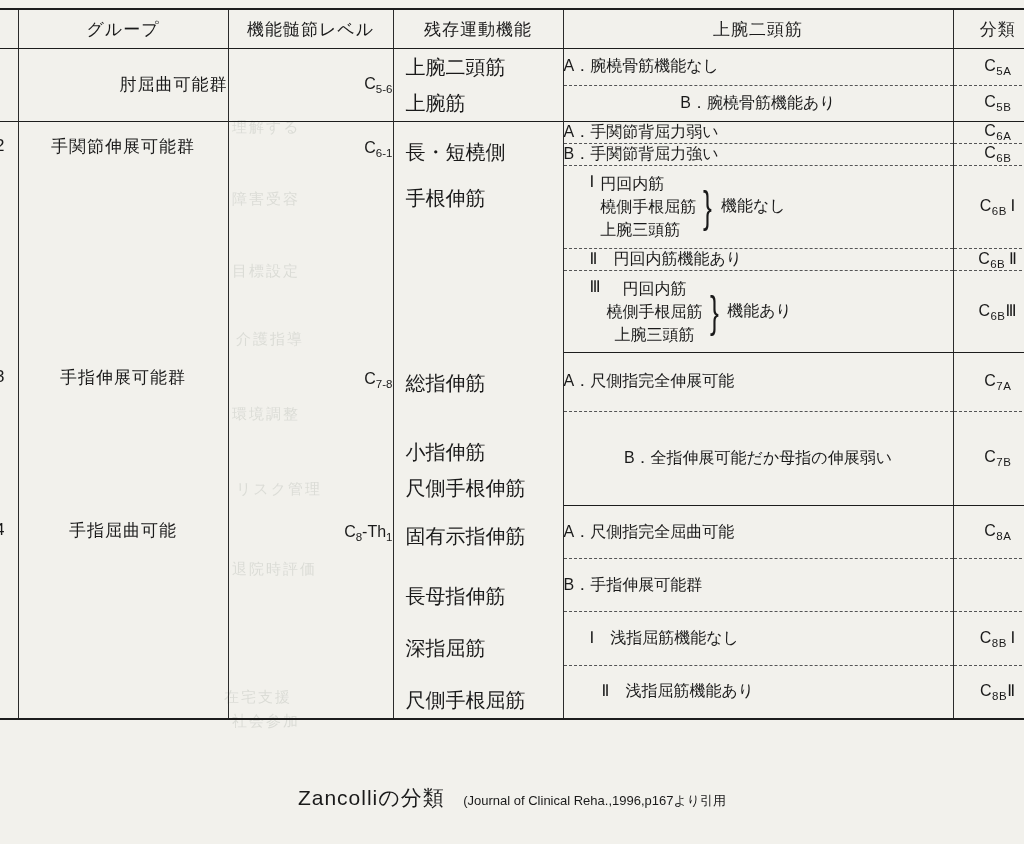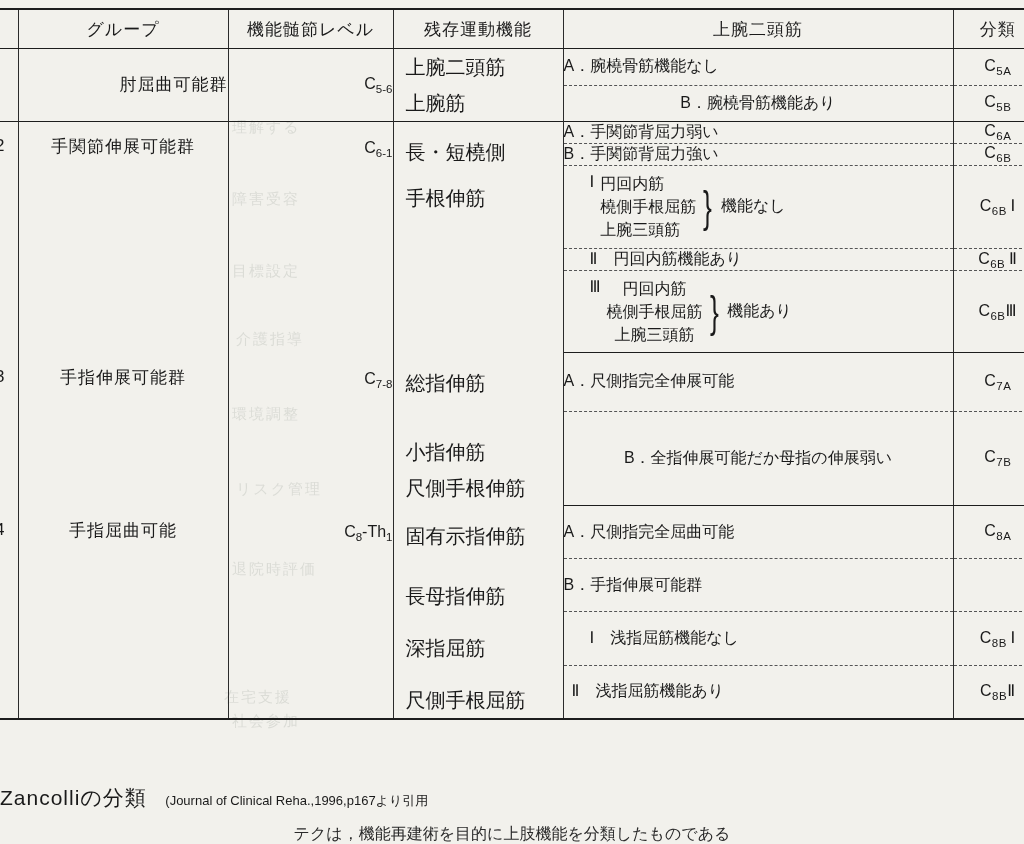--- a/index.html
+++ b/index.html
@@ -106,21 +106,21 @@
   }
   .braced .tail { font-size: 16px; }
 
   .cls { text-align: center; font-size: 16px; letter-spacing: 0.5px; }
 
   .caption {
     position: absolute;
     left: 0;
     top: 784px;
     width: 1024px;
-    text-align: left;
+    text-align: center;
   }
   .caption .title {
     font-size: 21px;
     letter-spacing: 1px;
   }
   .caption .src {
     font-size: 13px;
     margin-left: 14px;
   }
   .footnote {
@@ -268,26 +268,25 @@
     </tr>
     <tr>
       <td class="sub-simple dash-bottom" style="height:36px;">B．手指伸展可能群</td>
       <td class="cls dash-bottom" style="border-right:none;"></td>
     </tr>
     <tr>
       <td class="sub-simple dash-bottom" style="padding-left:26px; height:36px;">Ⅰ　浅指屈筋機能なし</td>
       <td class="cls dash-bottom" style="border-right:none;">C<sub>8B</sub> Ⅰ</td>
     </tr>
     <tr>
-      <td class="sub-simple bottom-rule" style="padding-left:8px; height:36px;">Ⅱ　浅指屈筋機能あり</td>
+      <td class="sub-simple bottom-rule" style="padding-left:38px; height:36px;">Ⅱ　浅指屈筋機能あり</td>
       <td class="cls bottom-rule" style="border-right:none;">C<sub>8B</sub>Ⅱ</td>
     </tr>
   </tbody>
     </table>
 
   <div class="caption">
     <span class="title">Zancolliの分類</span>
     <span class="src">(Journal of Clinical Reha.,1996,p167より引用</span>
   </div>
 
-  <div class="footnote">テクは，機能再建術を目的に上肢機能を分類したものである</div>
 
 </div>
 
 </body></html>

